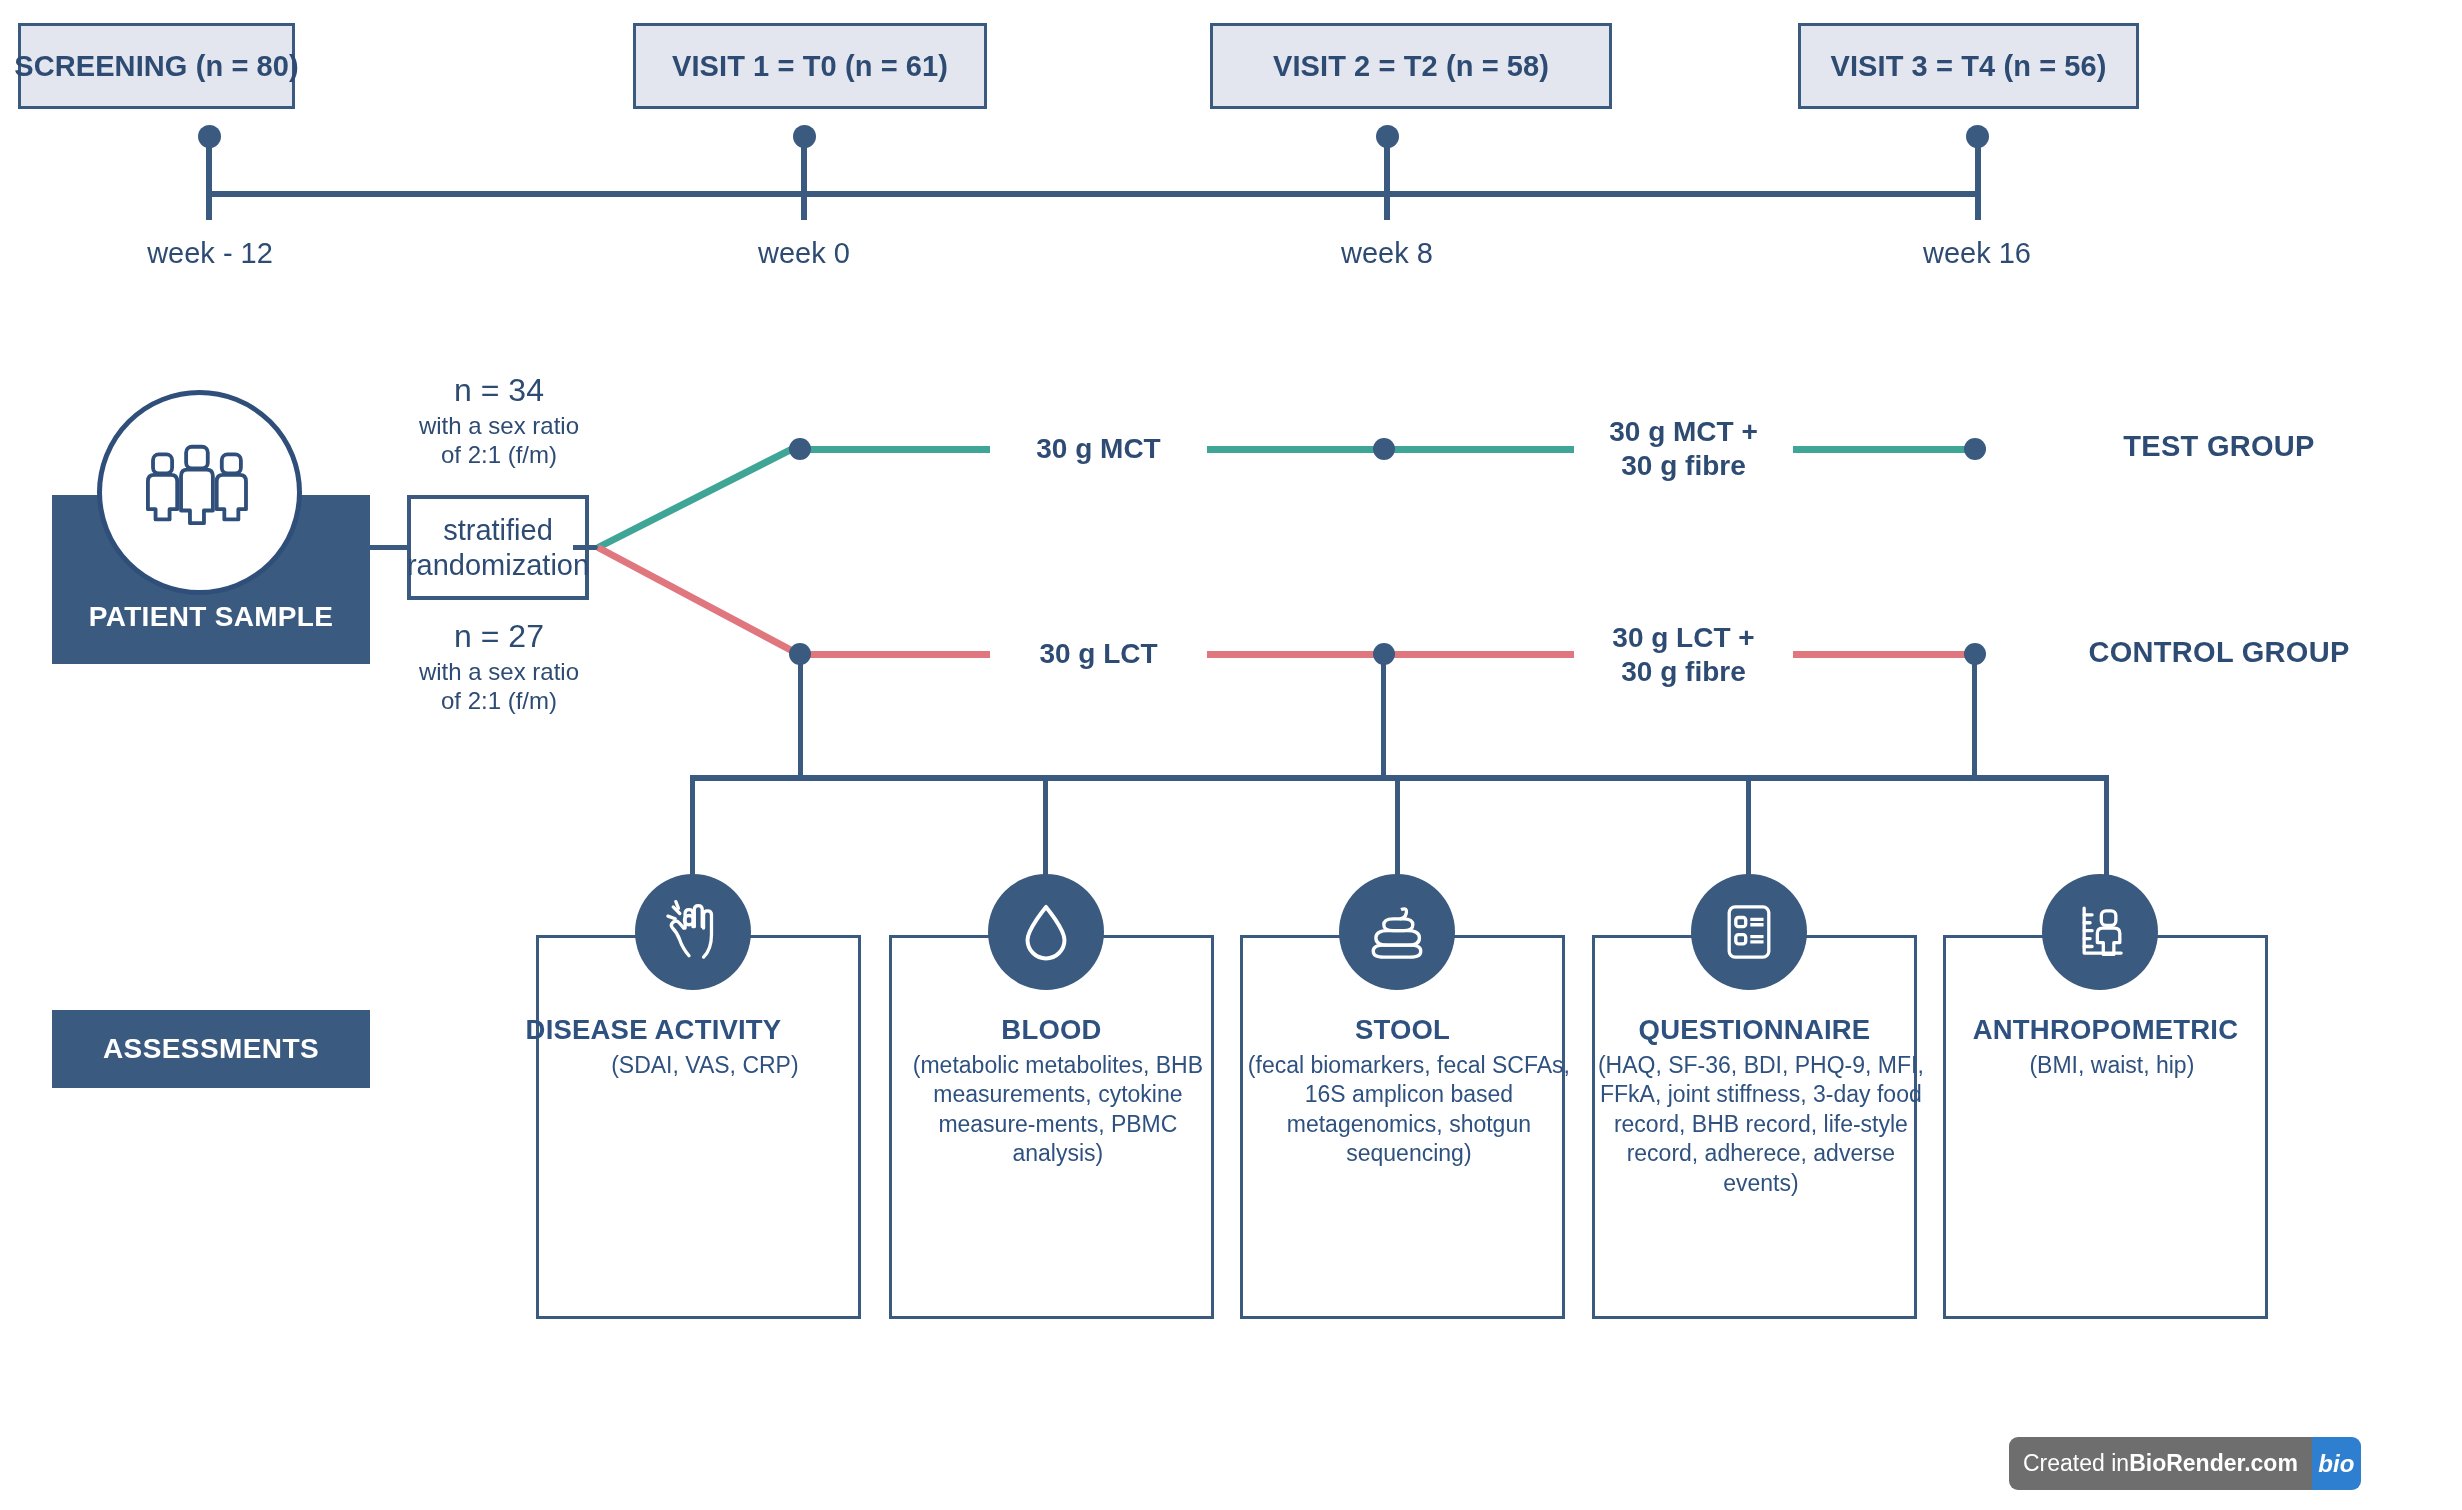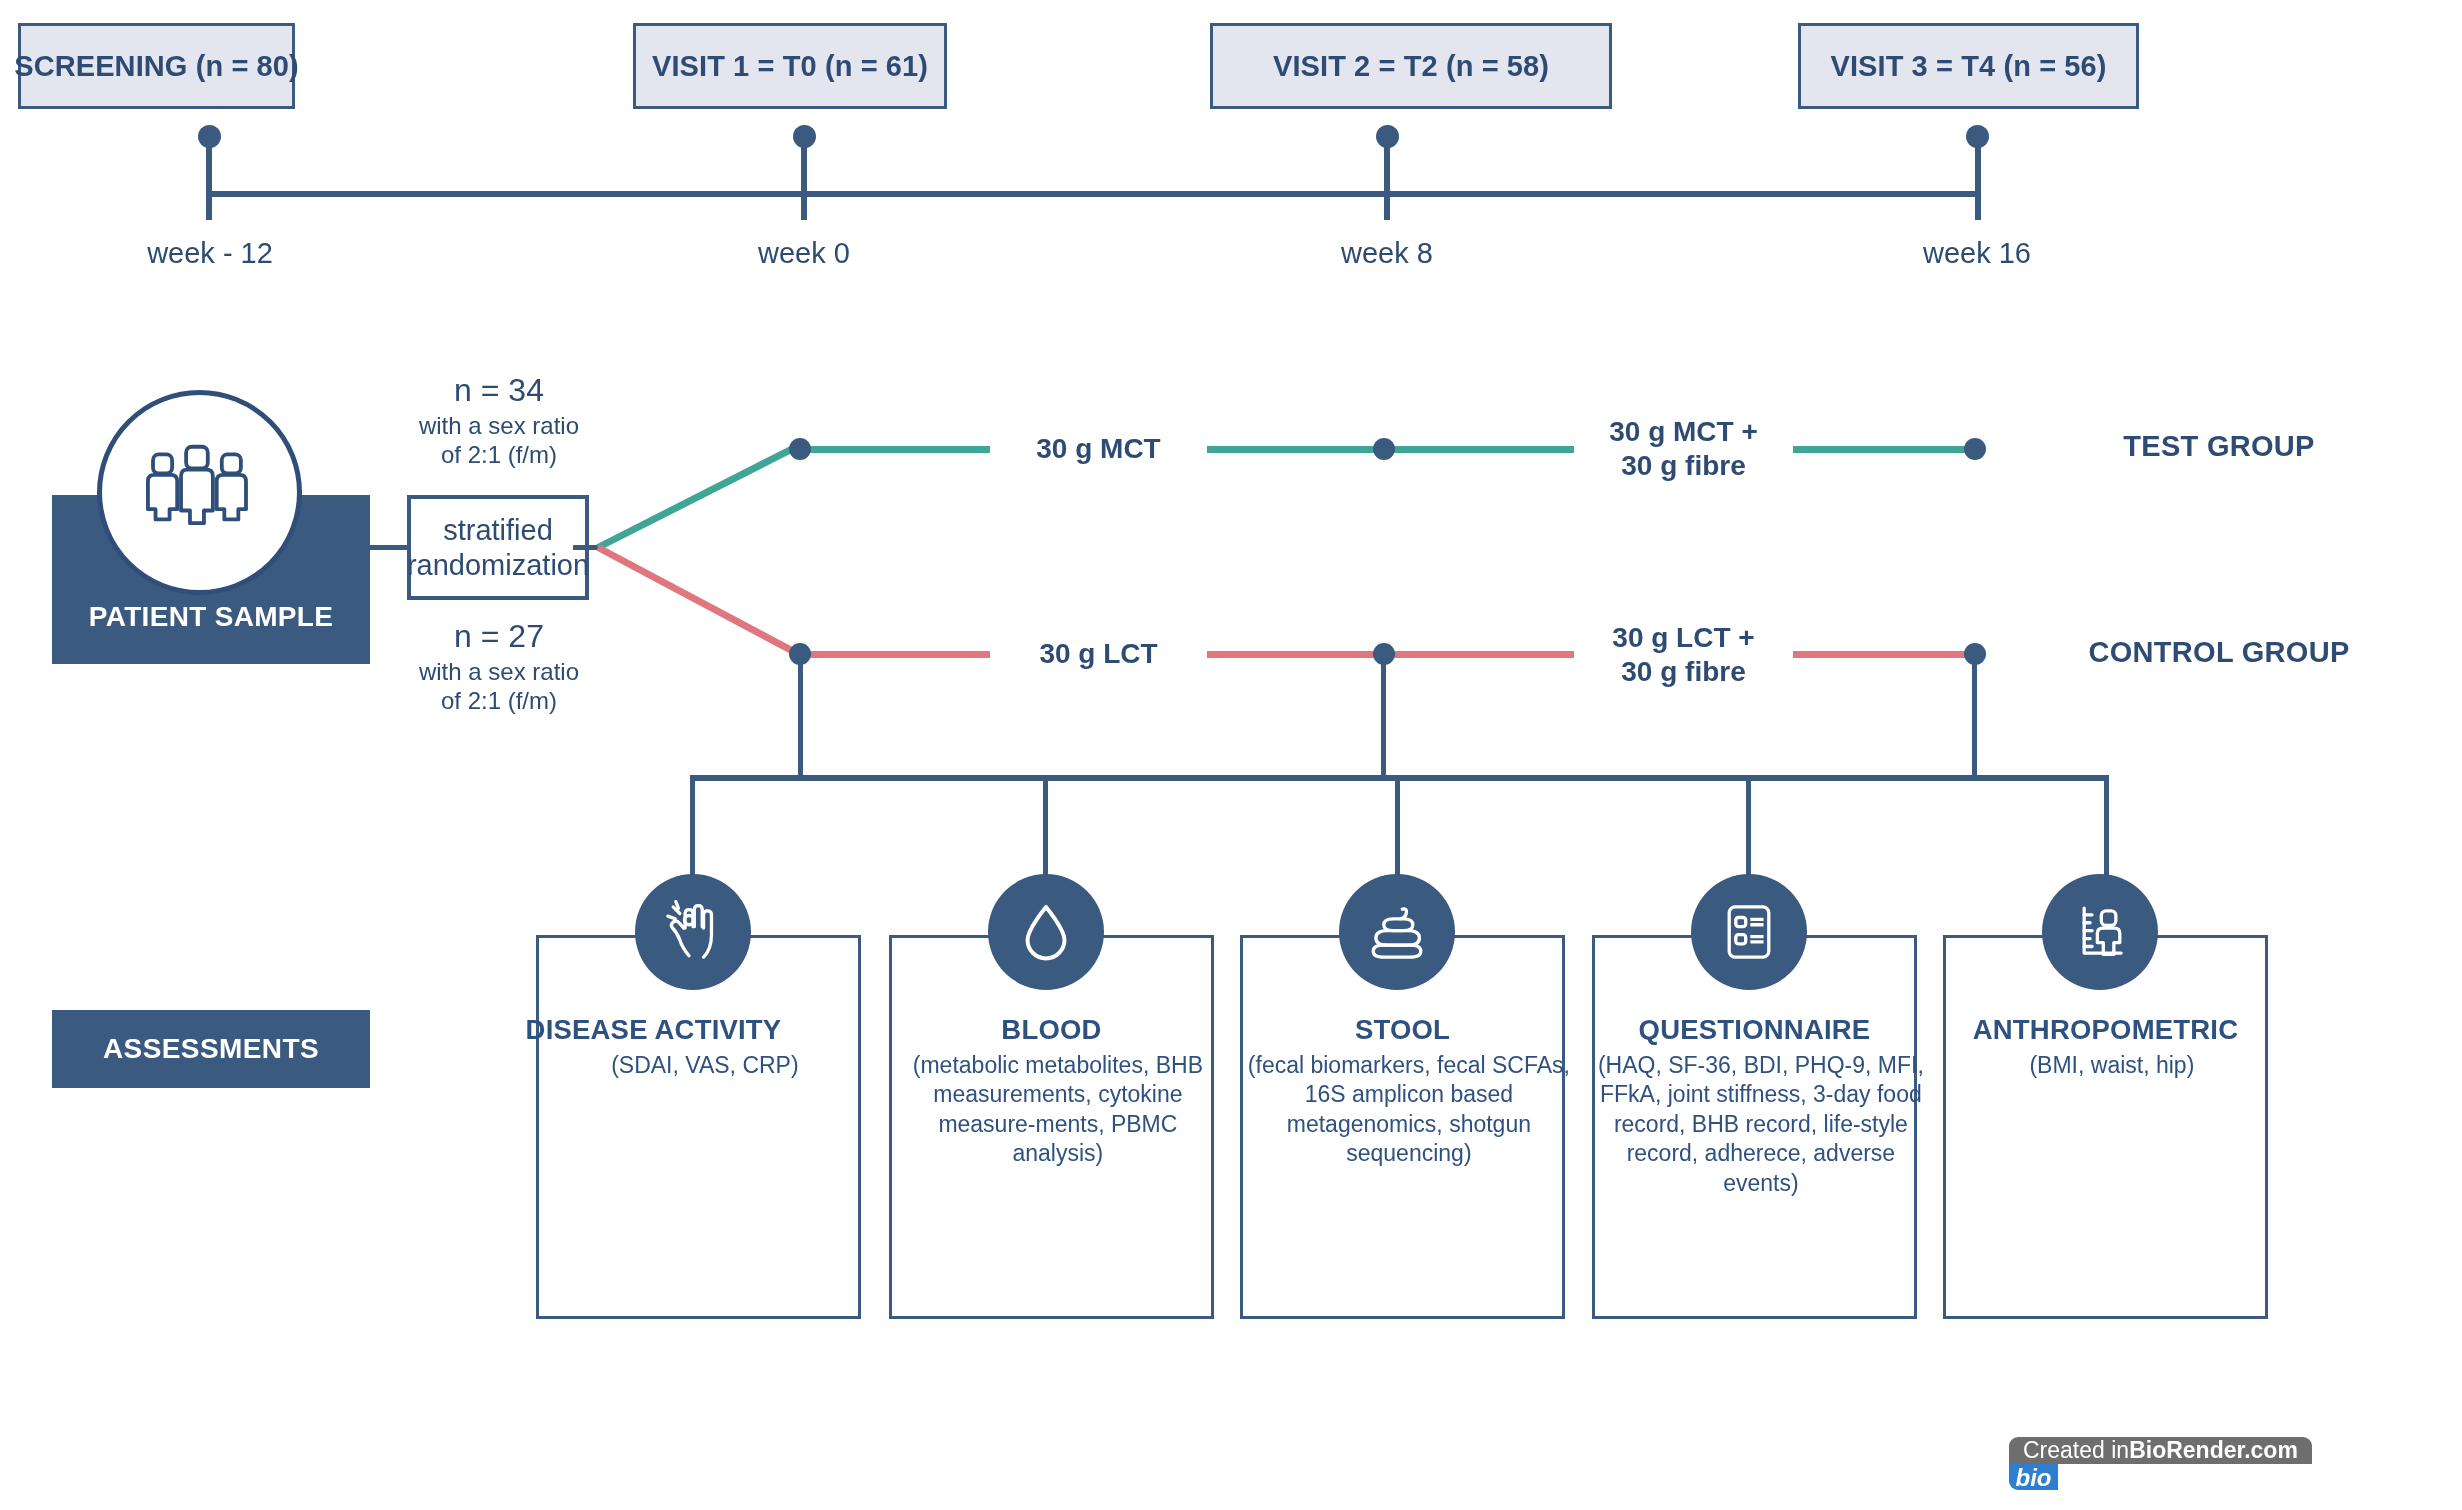--- a/index.html
+++ b/index.html
@@ -152,21 +152,20 @@
     line-height:1.28;
     text-align:center;
     padding:0 6.4px;
   }
 
   
   .br-badge{
     display:flex;align-items:stretch;
     border-radius:9px;overflow:hidden;
     height:53px;
-    flex-direction:column;
   }
   .br-text{
     background:#6e6e6e;color:#fff;display:flex;align-items:center;
     padding:0 14px;font-size:23px;white-space:nowrap;
   }
   .br-text b{font-weight:bold;}
   .br-logo{
     background:#2f7fd0;color:#fff;display:flex;align-items:center;justify-content:center;
     width:49px;font-size:24px;font-weight:bold;font-style:italic;
   }
@@ -178,21 +177,21 @@
 
   <div class="abs rail" style="left:210px;top:191px;width:1771px;"></div>
 
   <div class="abs milestone ctr" style="left:18px;top:23px;width:277px;">
     <span class="milestone-label">SCREENING (n = 80)</span>
   </div>
   <div class="abs stem" style="left:206px;top:136px;height:84px;"></div>
   <div class="abs dot" style="left:198px;top:125px;"></div>
   <div class="abs week ctr" style="left:82px;top:235px;width:256px;height:36px;">week - 12</div>
 
-  <div class="abs milestone ctr" style="left:633px;top:23px;width:314px;">
+  <div class="abs milestone ctr" style="left:633px;top:23px;width:354px;">
     <span class="milestone-label">VISIT 1 = T0 (n = 61)</span>
   </div>
   <div class="abs stem" style="left:801px;top:136px;height:84px;"></div>
   <div class="abs dot" style="left:793px;top:125px;"></div>
   <div class="abs week ctr" style="left:676px;top:235px;width:256px;height:36px;">week 0</div>
 
   <div class="abs milestone ctr" style="left:1210px;top:23px;width:402px;">
     <span class="milestone-label">VISIT 2 = T2 (n = 58)</span>
   </div>
   <div class="abs stem" style="left:1384px;top:136px;height:84px;"></div>

